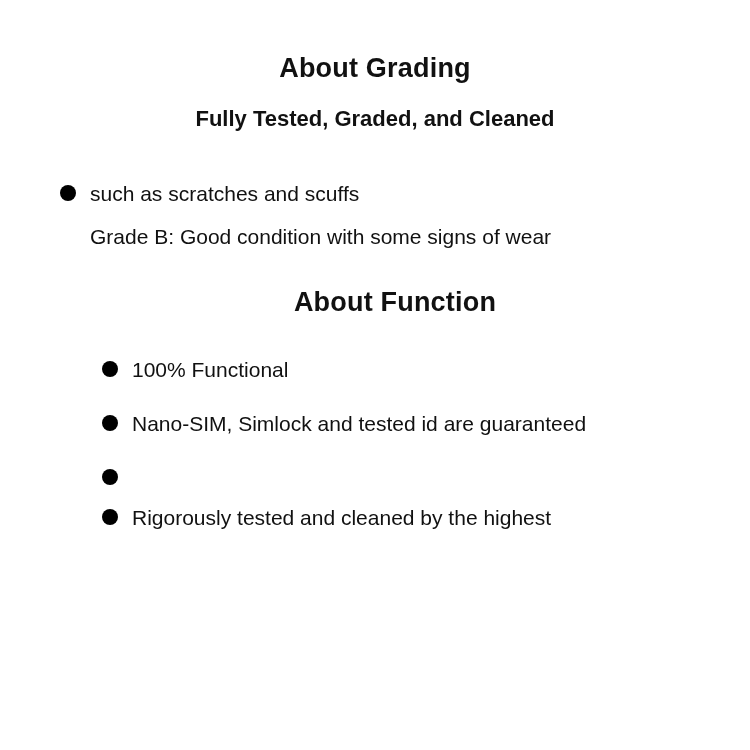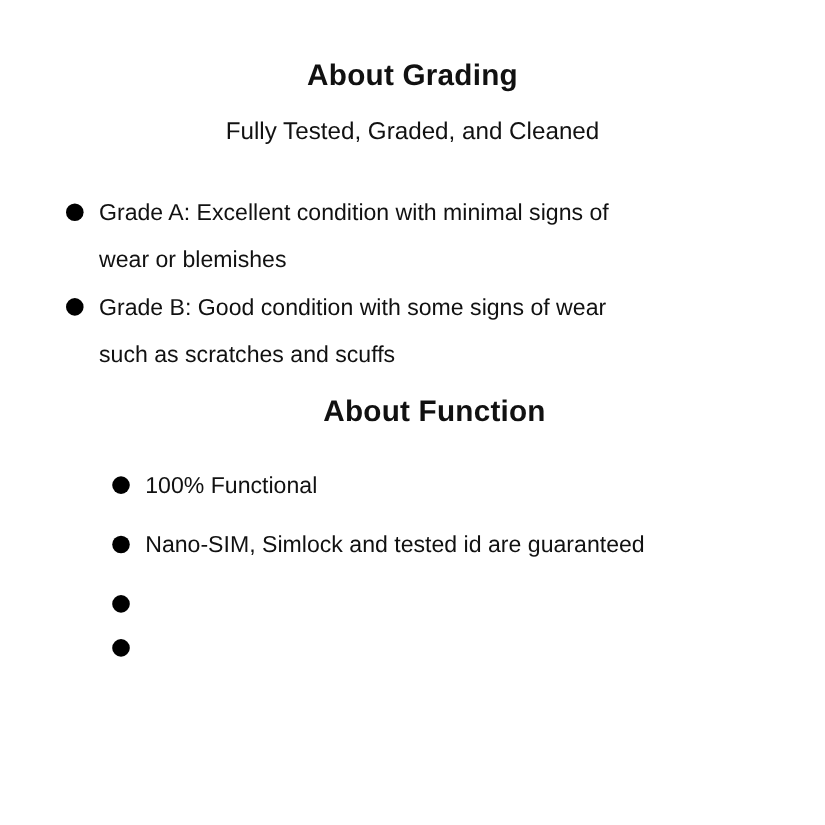--- a/index.html
+++ b/index.html
@@ -25,21 +25,21 @@
     font-size: 27px;
     line-height: 32px;
     font-weight: bold;
     text-align: center;
     letter-spacing: 0.2px;
   }
   .section-subtitle {
     margin: 22px 0 0 0;
     font-size: 22px;
     line-height: 26px;
-    font-weight: normal;
+    font-weight: bold;
     text-align: center;
   }
   .bullet-list {
     margin: 0;
     padding: 0 40px 0 60px;
     list-style: none;
   }
   .list1 {
     margin-top: 40px;
   }
@@ -65,46 +65,39 @@
   }
   .item-text {
     font-size: 21px;
     line-height: 43px;
   }
   .item-line {
     display: block;
     white-space: nowrap;
   }
   .title2 {
-    margin-top: 14px;
+    margin-top: 28px;
     padding-left: 40px;
   }
 </style>
 </head>
 <body>
 
 <div class="page">
 
   <h1 class="section-title title1">About Grading</h1>
 
   <p class="section-subtitle">Fully Tested, Graded, and Cleaned</p>
 
   <ul class="bullet-list list1">
     <li class="list-item">
       <span class="bullet-dot"></span>
       <span class="item-text">
-        <span class="item-line">Grade A: Excellent condition with minimal signs of</span>
-        <span class="item-line">wear or blemishes</span>
-      </span>
-    </li>
-    <li class="list-item">
-      <span class="bullet-dot"></span>
-      <span class="item-text">
+        <span class="item-line">such as scratches and scuffs</span>
         <span class="item-line">Grade B: Good condition with some signs of wear</span>
-        <span class="item-line">such as scratches and scuffs</span>
       </span>
     </li>
   </ul>
 
   <h1 class="section-title title2">About Function</h1>
 
   <ul class="bullet-list list2">
     <li class="list-item">
       <span class="bullet-dot"></span>
       <span class="item-text">
@@ -116,17 +109,18 @@
       <span class="item-text">
         <span class="item-line">Nano-SIM, Simlock and tested id are guaranteed</span>
       </span>
     </li>
     <li class="list-item">
       <span class="bullet-dot"></span>
     </li>
     <li class="list-item">
       <span class="bullet-dot"></span>
       <span class="item-text">
+        <span class="item-line">Rigorously tested and cleaned by the highest</span>
       </span>
     </li>
   </ul>
 
 </div>
 
 </body></html>

